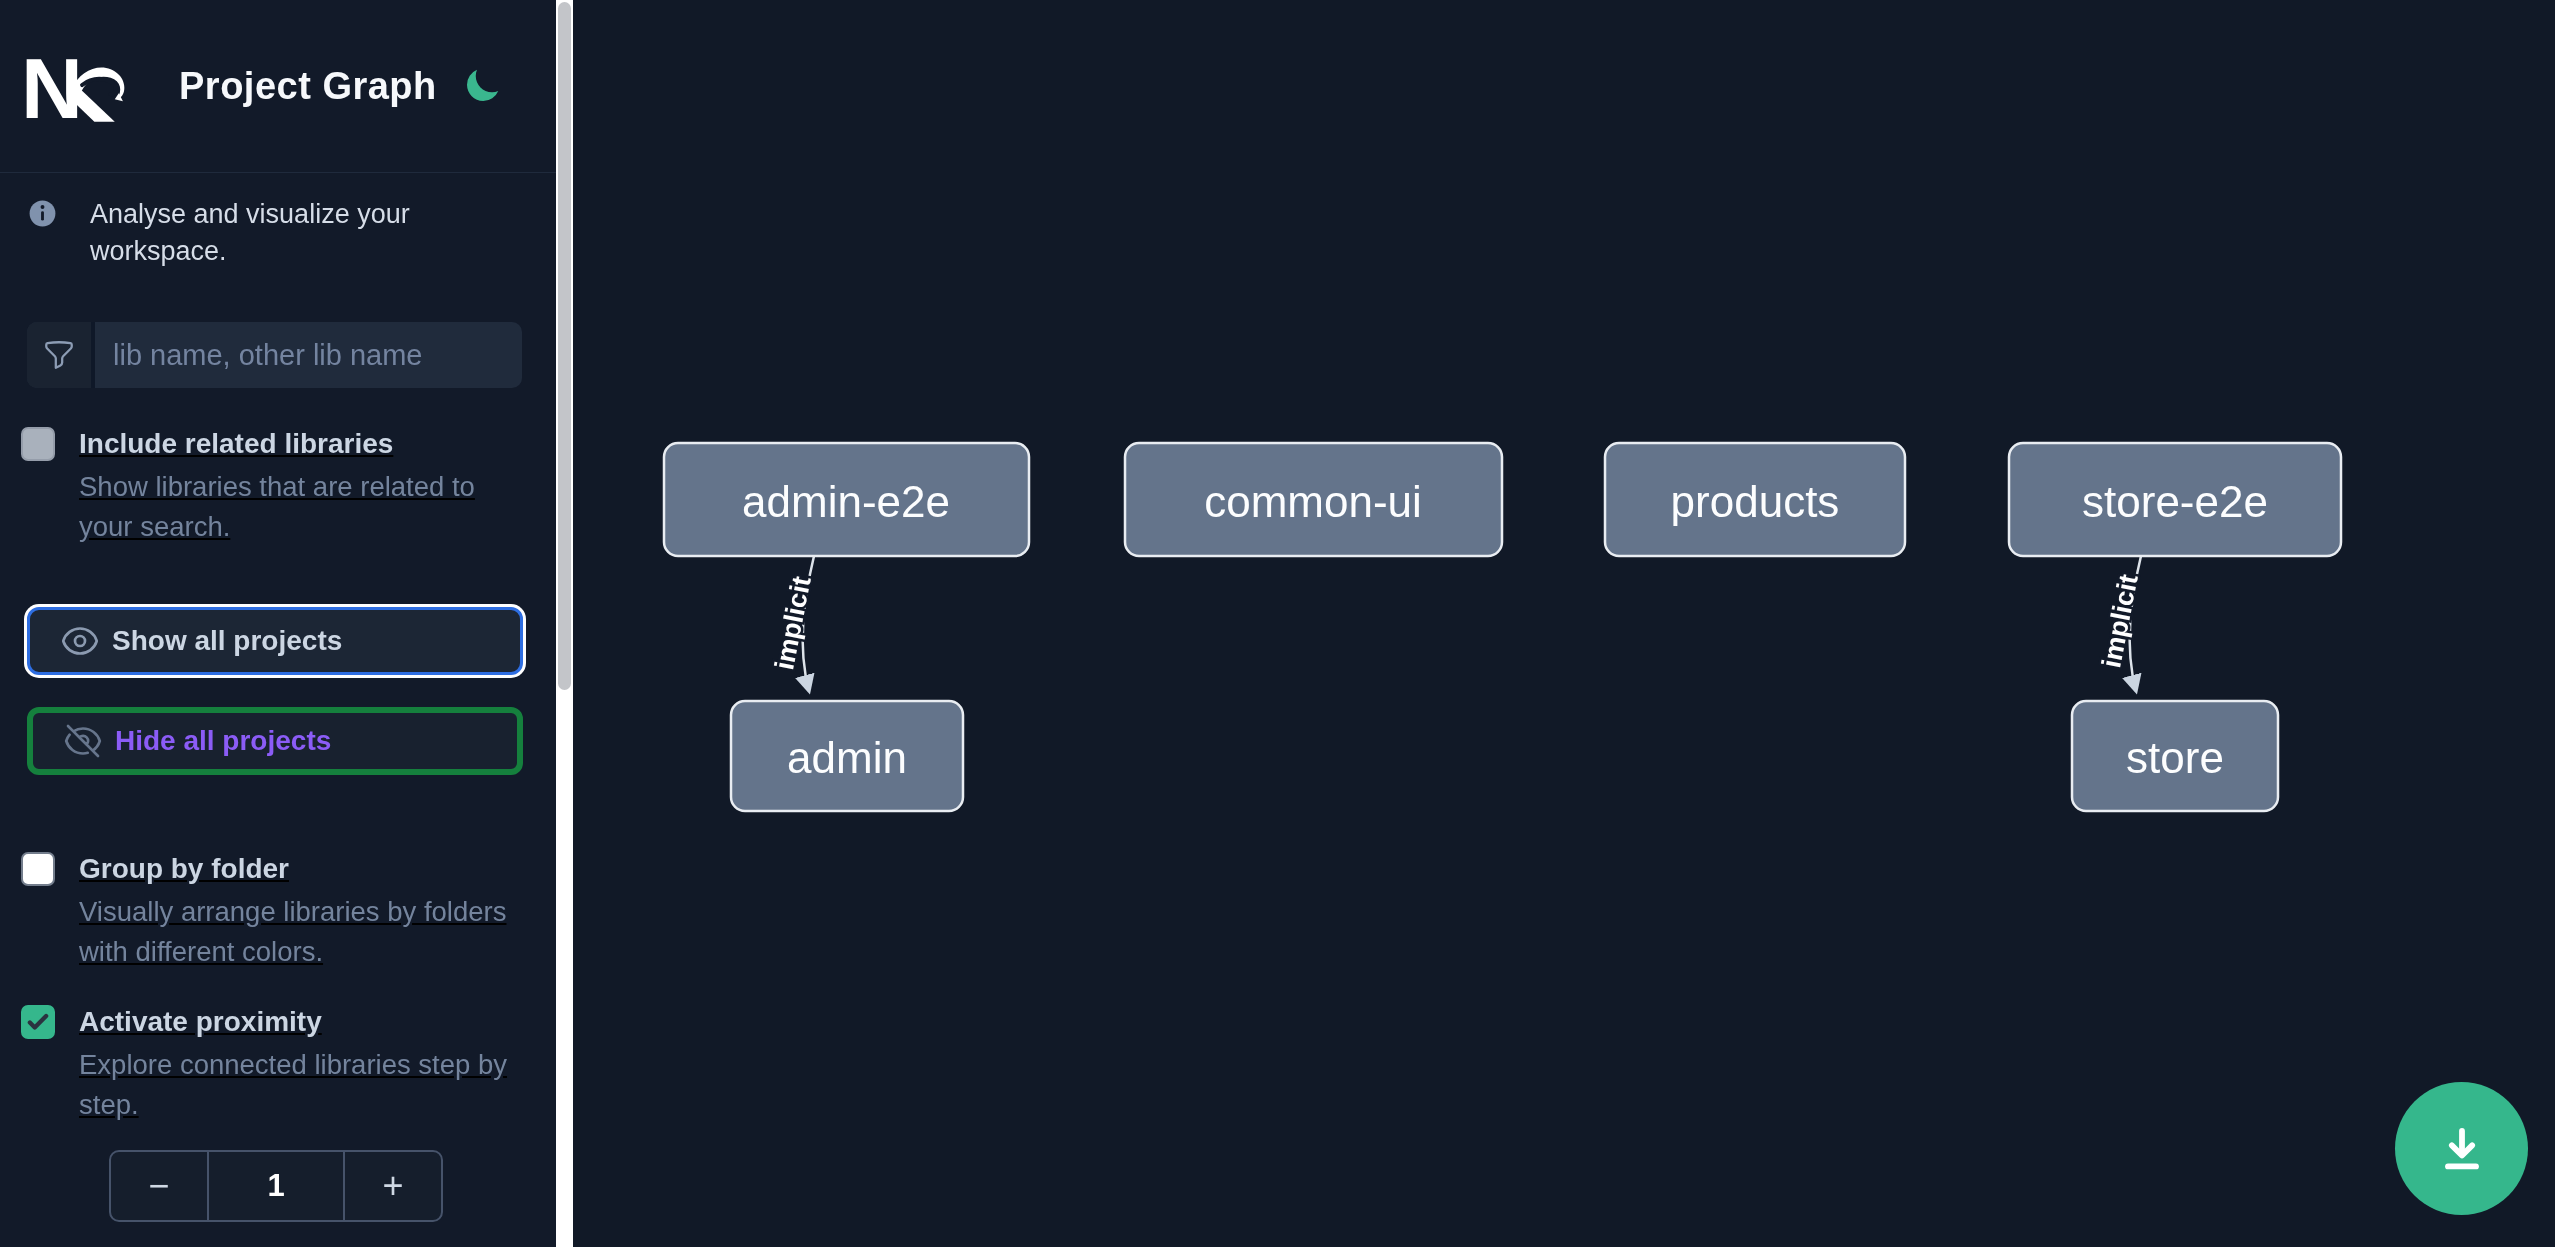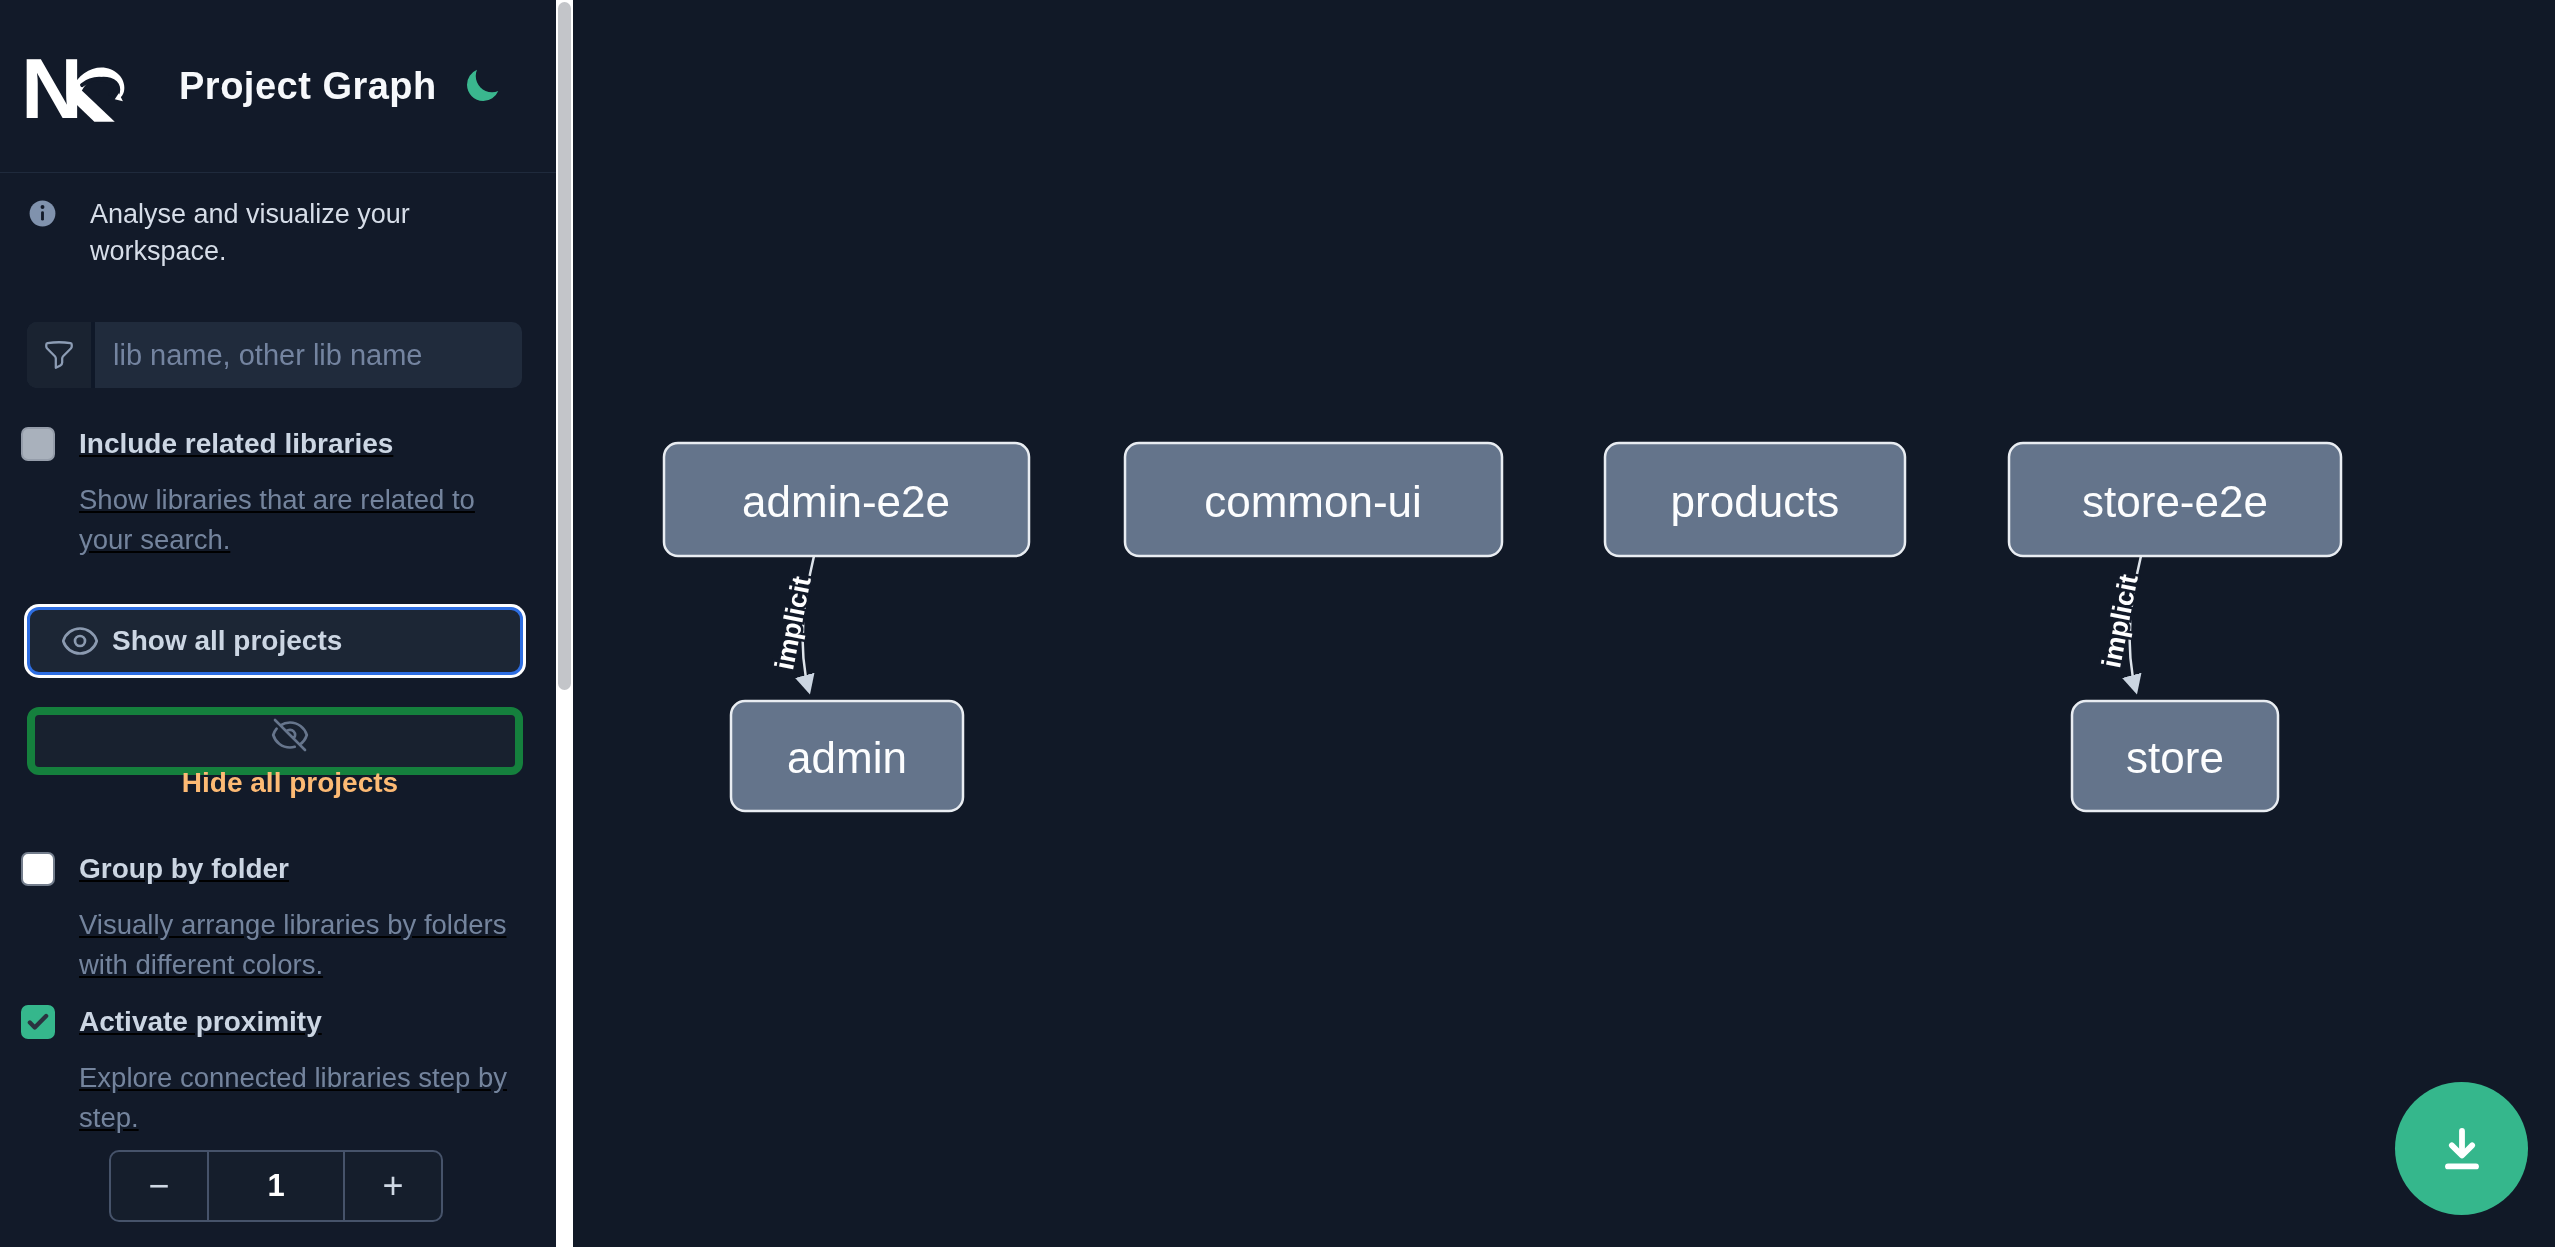--- a/index.html
+++ b/index.html
@@ -47,29 +47,29 @@
   .opt-check {
     position:absolute; left:0; top:3px; width:34px; height:34px; border-radius:7px; cursor:pointer;
   }
   .check-plain { background:#a9b1bc; border:2px solid #959daa; }
   .check-white { background:#ffffff; border:2px solid #737d8c; }
   .check-green { background:#35b78c; border:2px solid #35b78c;
     display:flex; align-items:center; justify-content:center; }
   .check-green svg { width:26px; height:26px; }
   .opt-body { margin-left:58px; }
   .opt-label { font-size:28px; font-weight:700; color:#ccd6e3; line-height:40px; cursor:pointer; }
-  .opt-desc { font-size:27.5px; color:#74849d; line-height:40px; margin-top:16px; width:442px; }
+  .opt-desc { font-size:27.5px; color:#74849d; line-height:40px; margin-top:3px; width:442px; }
 
   .side-btn {
     position:absolute; left:27px; width:496px; height:68px; border-radius:12px;
     display:flex; align-items:center; padding-left:30px; gap:12px; cursor:pointer;
     font-family:"Liberation Sans", sans-serif; font-size:28px; font-weight:700; color:#ccd6e3;
   }
   .btn-show { top:607px; background:#1c2635; border:3px solid #2e6ee2; box-shadow:0 0 0 3px #ffffff; }
-  .btn-hide { top:707px; background:#18212f; border:8px solid #15803d; color:#fdba74;flex-direction:column; }
+  .btn-hide { top:707px; background:#18212f; border:6px solid #15803d; color:#8b5cf6; }
   .side-btn svg { width:40px; height:40px; flex:none; }
 
   .stepper {
     position:absolute; left:109px; top:1150px; width:334px; height:72px;
     border:2px solid #46536a; border-radius:10px; display:flex; background:#151e2c;
   }
   .stepper .cell { display:flex; align-items:center; justify-content:center; }
   .step-btn { width:96px; flex:none; background:none; border:none; color:#cfd8e4;
     font-size:36px; cursor:pointer; font-family:"Liberation Sans", sans-serif; }
   .step-value { flex:1; border-left:2px solid #46536a; border-right:2px solid #46536a;

